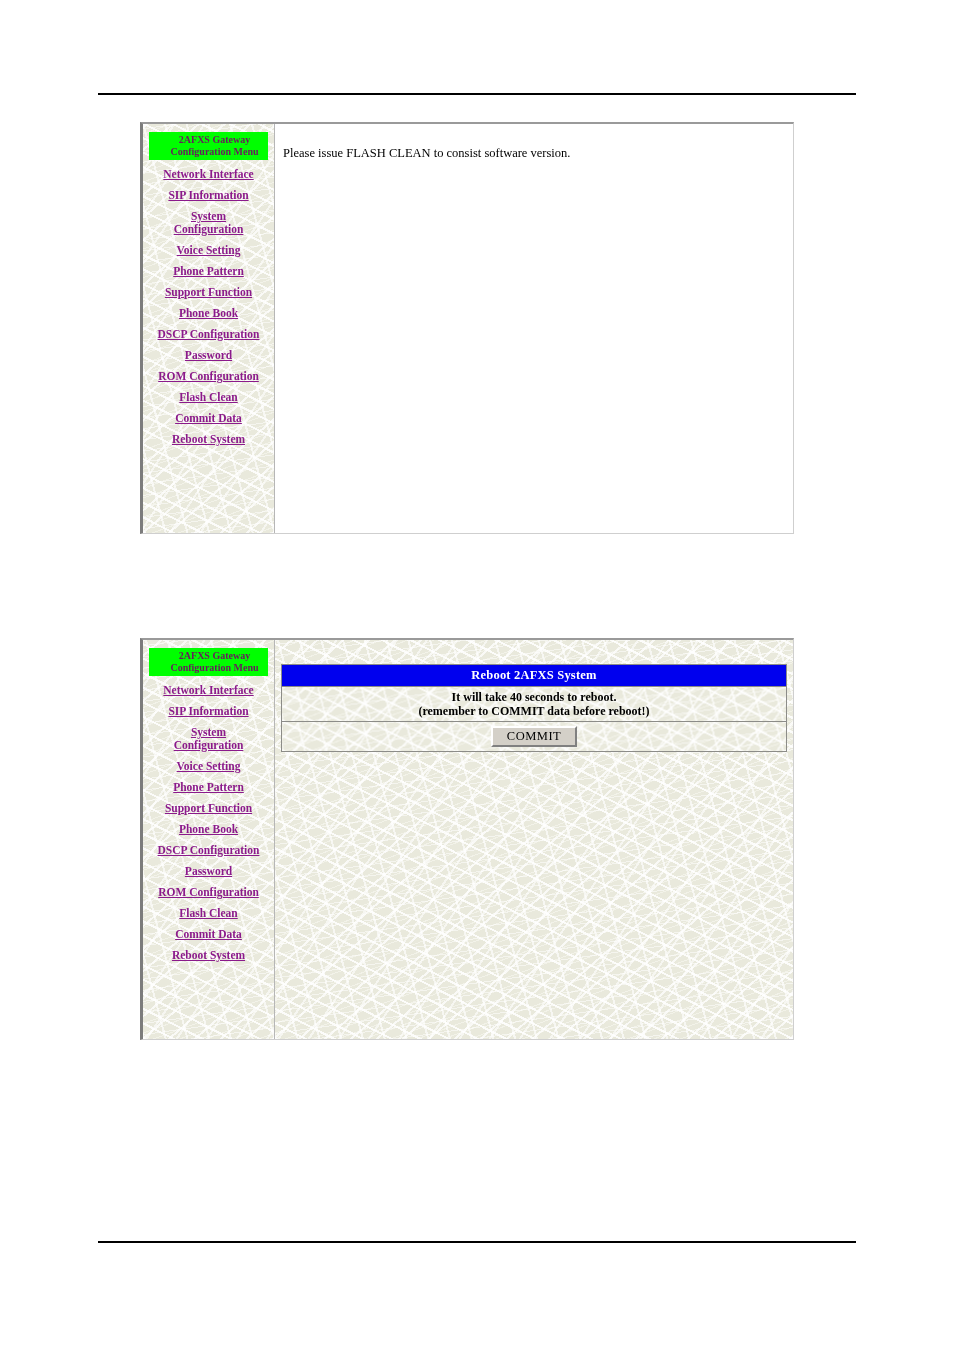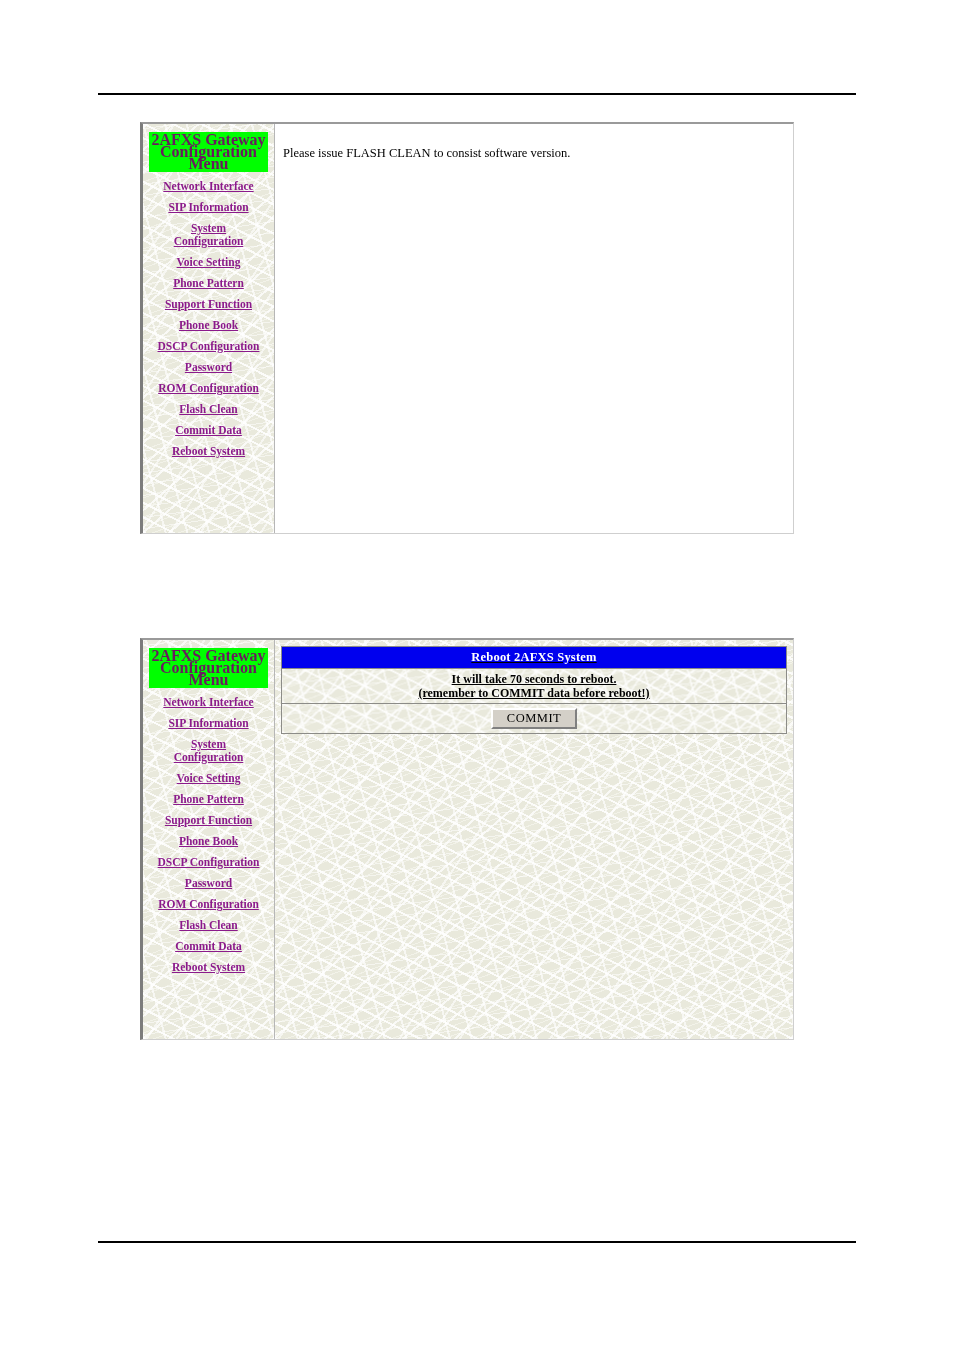--- a/index.html
+++ b/index.html
@@ -58,23 +58,23 @@
     flex: 0 0 132px;
     box-sizing: border-box;
     border-right: 1px solid #b6b6b6;
     padding: 8px 0 0 0;
     text-align: center;
   }
   .menu-title {
     background: #00ff00;
     color: #6a1b5e;
     font-weight: bold;
-    font-size: 16px;
+    font-size: 10px;
     line-height: 12px;
-    padding: 2px 2px 2px 2px;
+    padding: 2px 2px 2px 14px;
     margin: 0 6px 6px 6px;
     font-family: "Liberation Serif", serif;
   }
   .menu-title span { display: block; }
   .menu-link {
     display: block;
     color: #8b1a8b;
     text-decoration: underline;
     font-size: 11.5px;
     line-height: 13px;
@@ -107,22 +107,21 @@
   .flash-msg {
     font-size: 12.5px;
     line-height: 16px;
     padding-top: 1px;
   }
 
   
   .reboot-table {
     width: 100%;
     border-collapse: collapse;
-    margin-top: 2px;
-    text-decoration: underline;
+    margin-top: 20px;
   }
   .reboot-table td {
     border: 1px solid #8c8c88;
     padding: 2px 2px;
     text-align: center;
   }
   .rb-header {
     background: #0000ee !important;
     color: #ffffff;
     font-weight: bold;
@@ -263,21 +262,21 @@
   </div>
 
   <div class="content textured-content">
     <table class="reboot-table">
       <tbody>
           <tr>
         <td class="rb-header">Reboot 2AFXS System</td>
       </tr>
       <tr>
         <td class="rb-info textured">
-          <span>It will take 70 seconds to reboot.</span>
+          <span>It will take 40 seconds to reboot.</span>
           <span>(remember to COMMIT data before reboot!)</span>
         </td>
       </tr>
       <tr>
         <td class="rb-btn-cell textured">
           <button class="reboot-btn">COMMIT</button>
         </td>
       </tr>
     </tbody>
       </table>

